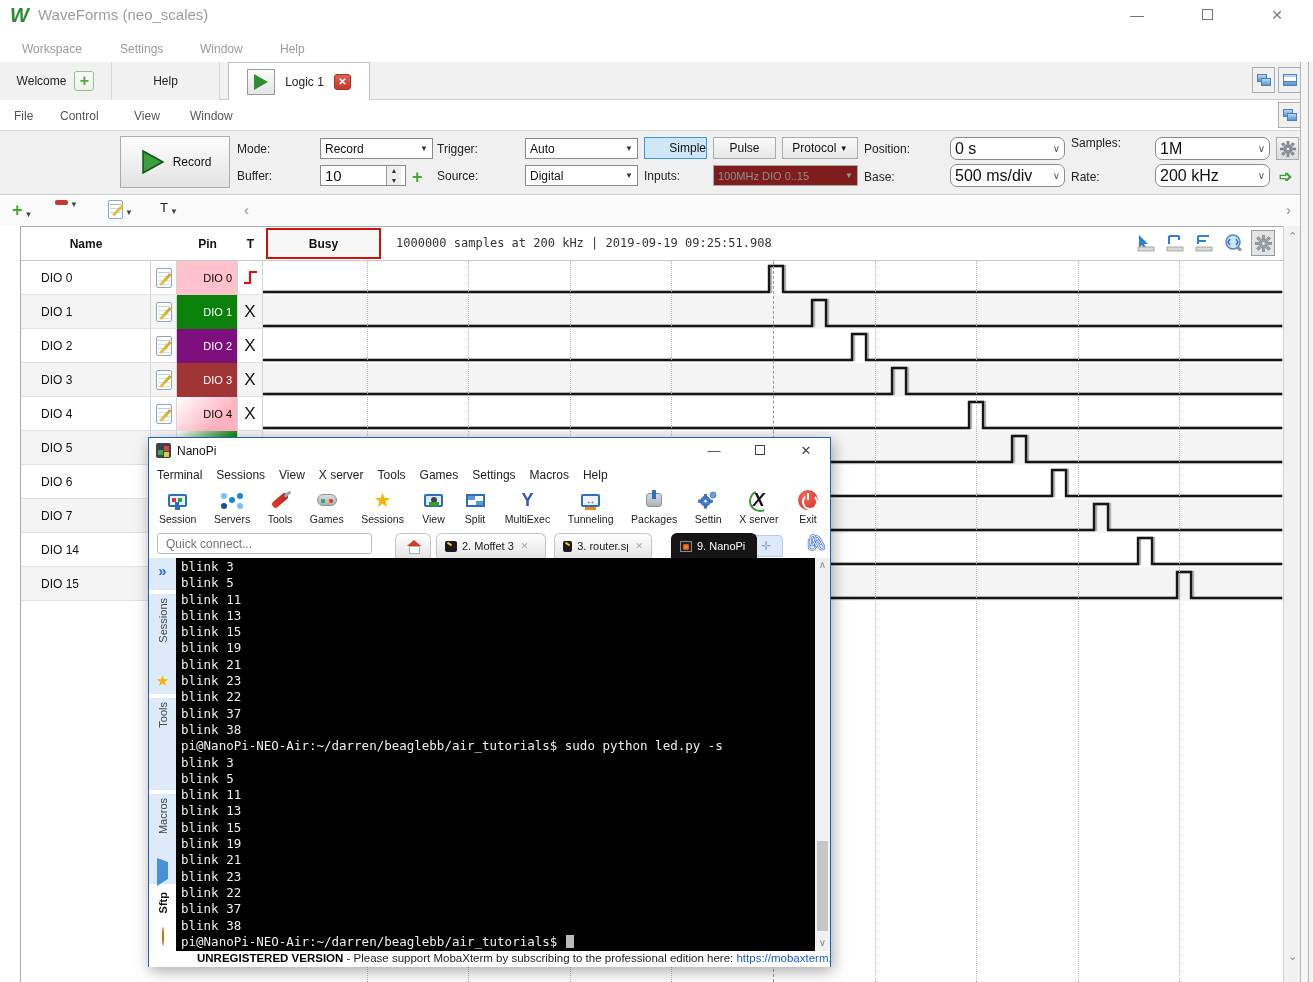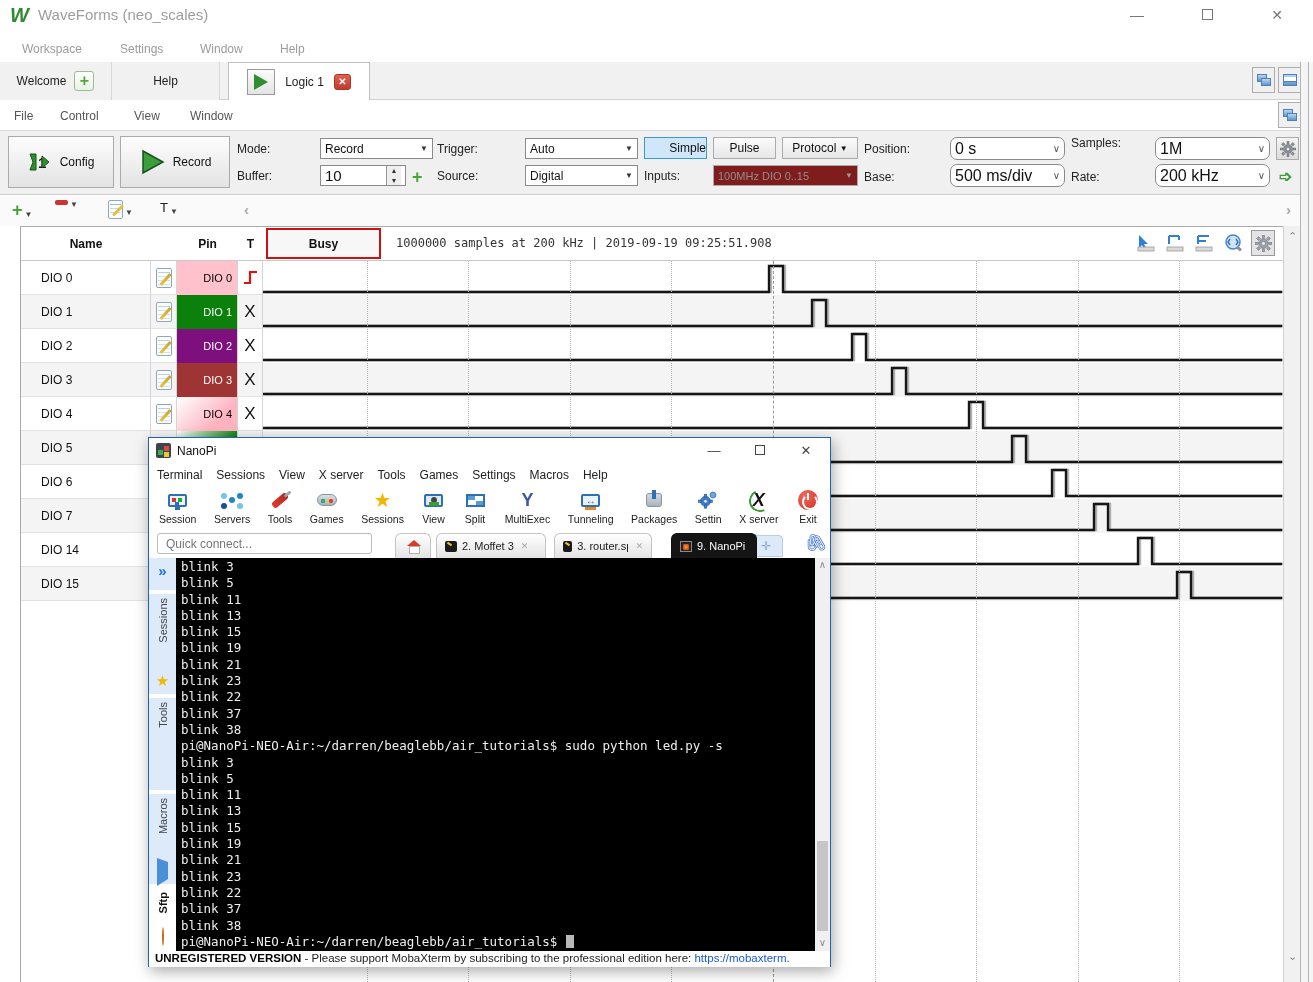--- a/index.html
+++ b/index.html
@@ -203,21 +203,21 @@
   .sb-plane { width:0; height:0; border-left:11px solid #4a90d9; border-top:4px solid transparent; border-bottom:7px solid transparent; transform:rotate(-20deg);}
   .sb-globe { width:13px; height:13px; border-radius:50%; background:radial-gradient(circle at 35% 30%, #ffc04d,#e8821e); border:1px solid #c96f14;}
   #terminal { position:absolute; left:27px; top:0; width:639px; height:393px; background:#000; overflow:hidden;
     font-family:"DejaVu Sans Mono", monospace; font-size:12.5px; line-height:16.3px; color:#efefef; padding:1px 0 0 5px; white-space:pre;}
   .cursor-block { display:inline-block; width:8px; height:13px; background:#b9b9b9; vertical-align:-2px; margin-left:1px;}
   #term-scroll { position:absolute; left:666px; top:0; width:15px; height:393px; background:#f0f0f0; }
   #term-thumb { position:absolute; left:2px; top:283px; width:11px; height:90px; background:#c6c6c6; }
   .tscroll-arrow { position:absolute; left:0; width:15px; height:14px; color:#8a8a8a; font-size:10px; text-align:center; line-height:14px;}
   #moba-footer { position:absolute; left:0; top:513px; width:681px; height:16px; background:#fff; font-size:11.5px;
     white-space:nowrap; overflow:hidden; padding-left:6px; line-height:15px;}
-  #moba-footer b { color:#000; }
+  #moba-footer b { color:#000;margin-left:42px; }
   #moba-footer .sep { color:#222; }
   #moba-footer a { color:#1a57d6; text-decoration:none; }
 
   
   .trig-rise { display:block; }
   
   .edit-ic { width:16px; height:20px; background:#fdfdfd; border:1px solid #8fa6c0; border-radius:2px; position:relative;}
   .edit-ic::before { content:""; position:absolute; left:1px; right:1px; top:3px; height:1px; background:#b9cde3; box-shadow:0 4px 0 #d3e1ef,0 8px 0 #d3e1ef,0 12px 0 #d3e1ef;}
   .edit-ic::after { content:""; position:absolute; left:1px; top:9px; width:15px; height:3px; background:linear-gradient(90deg,#e6c83d,#c9a42a); transform:rotate(-48deg); border-radius:1px;}
 </style>
@@ -276,28 +276,20 @@
           <i></i>
         </span>
     </div>
   <div class="mi" style="left: 14px;">File</div>
       <div class="mi" style="left: 60px;">Control</div>
       <div class="mi" style="left: 134px;">View</div>
       <div class="mi" style="left: 190px;">Window</div>
     </div>
 
   <div id="wf-toolbar" class="abs">
-    <div class="big-btn" style="left:8px; width:106px;">
-      <svg class="cfgic" width="24" height="24" viewBox="0 0 24 24">
-        <polygon points="2,4 8,4 8,20 2,20 5,12" fill="#2f8f2f" stroke="#145214"></polygon>
-        <text x="10" y="18" font-size="15" font-weight="bold" fill="#111" font-family="Liberation Sans">1</text>
-        <polygon points="14,6 21,12 14,18" fill="#2f8f2f" stroke="#145214"></polygon>
-      </svg>
-      <span>Config</span>
-    </div>
     <div class="big-btn" style="left:120px; width:110px;">
       <svg width="26" height="26" viewBox="0 0 26 26">
         <polygon points="4,2 24,13 4,24" fill="#3a9e3a" stroke="#14521f" stroke-width="1.5"></polygon>
       </svg>
       <span>Record</span>
     </div>
 
     <div class="lbl" style="left:237px; top:11px;">Mode:</div>
     <div class="combo" style="left:320px; top:7px; width:113px;">
       <span>Record</span>

